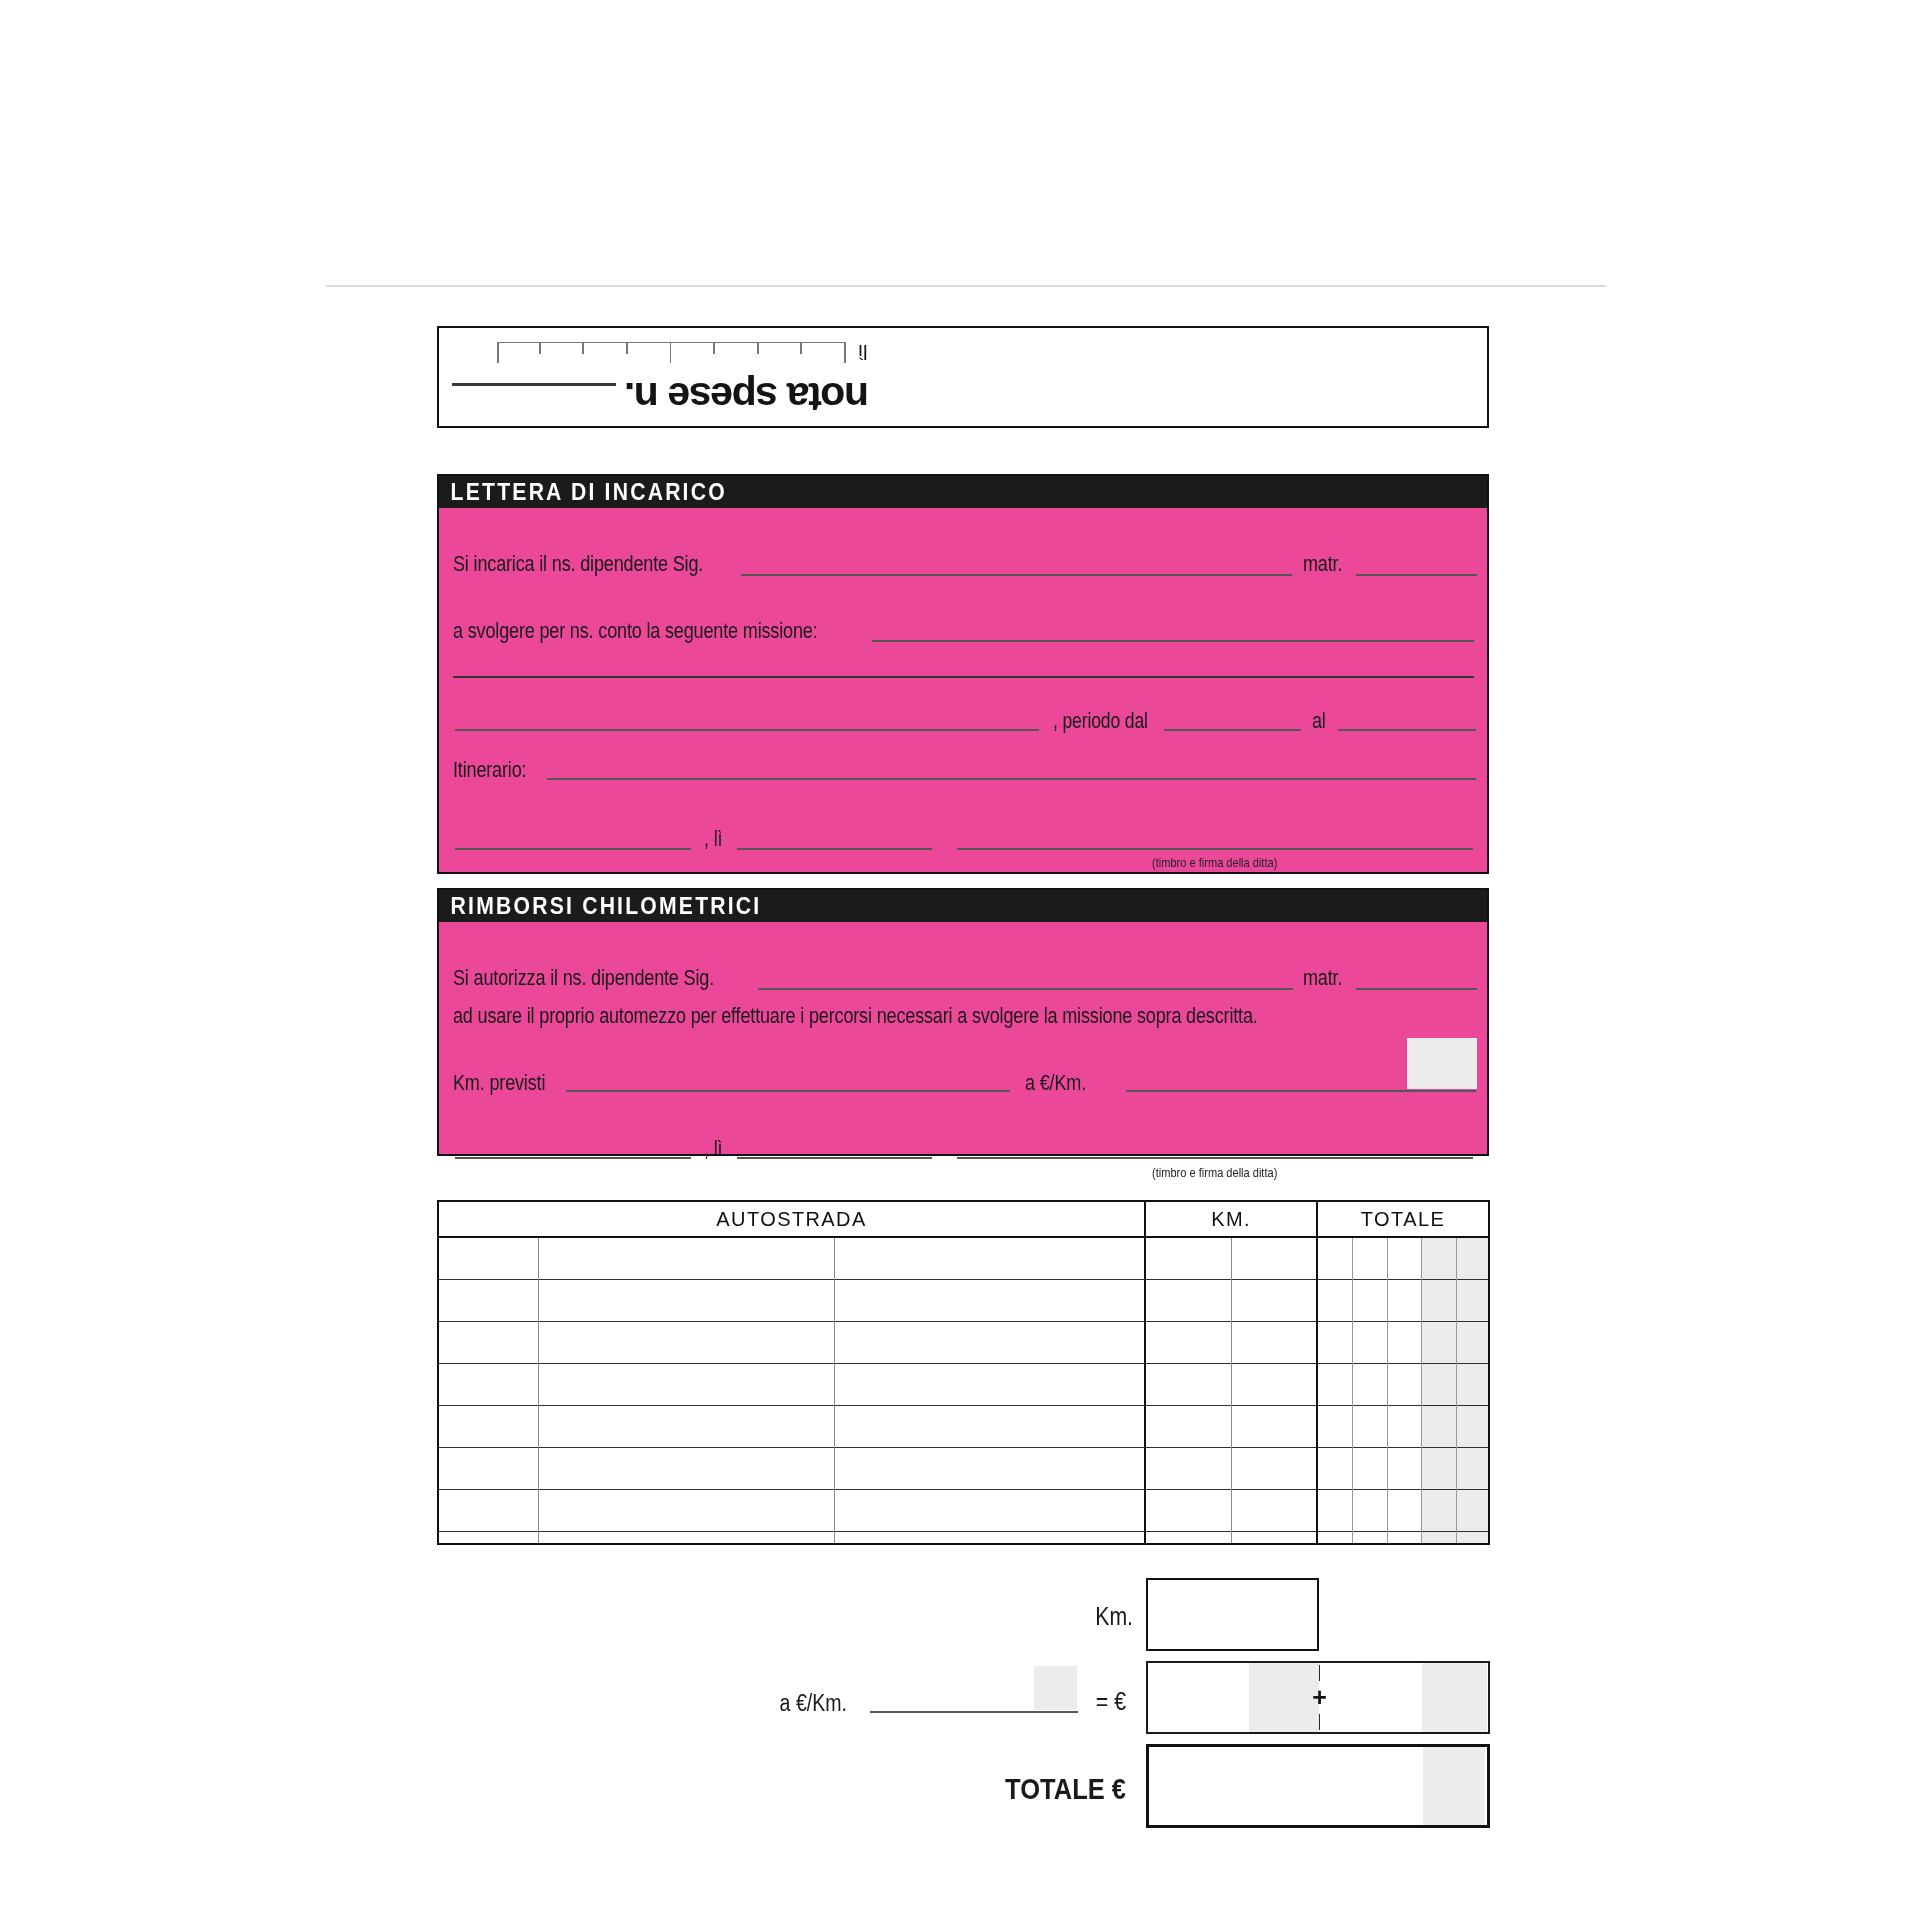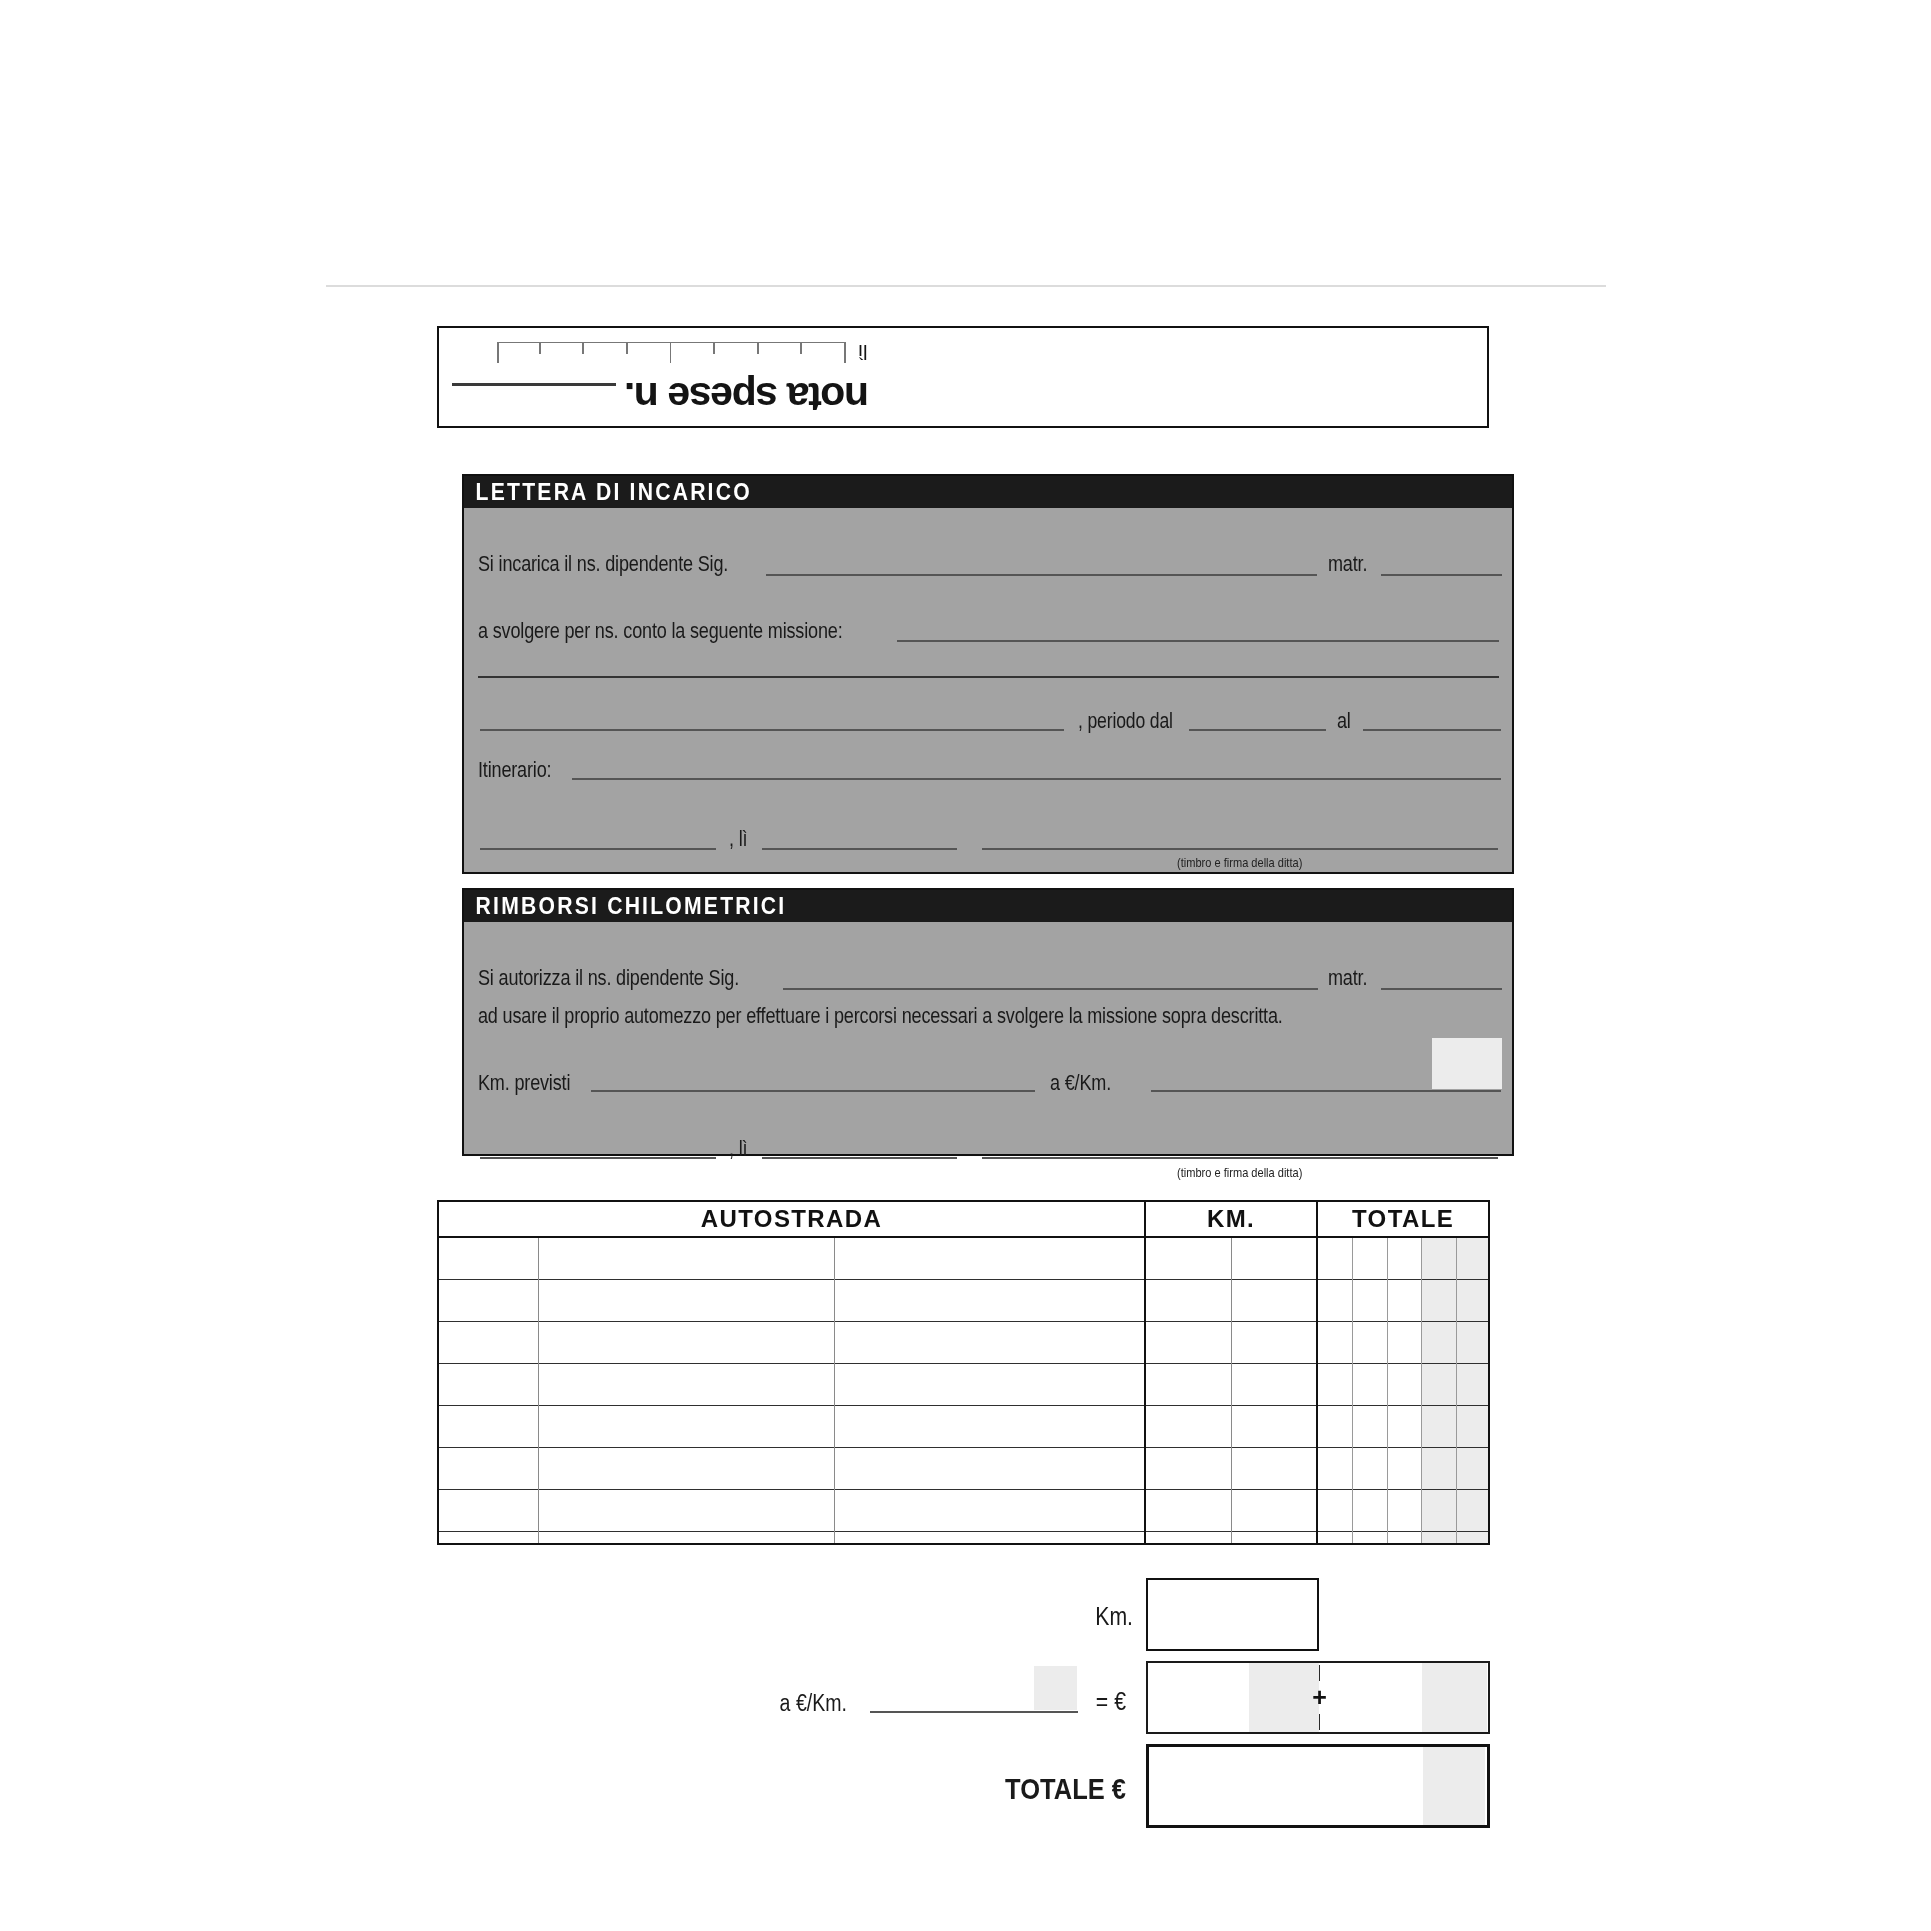--- a/index.html
+++ b/index.html
@@ -20,33 +20,33 @@
            align-items:flex-end;justify-content:center;padding:3.9px 0 9.7px 0;box-sizing:border-box;}
   #nota-row{display:flex;align-items:flex-end;margin-right:13.5px;}
   #nota-title{font-size:41px;font-weight:bold;letter-spacing:-1.4px;white-space:nowrap;line-height:42px;}
   #nota-line{width:164px;height:2.9px;background:#3a3a3a;margin-left:8.7px;margin-bottom:6.8px;}
   #ruler-row{display:flex;align-items:flex-end;margin-right:58px;margin-top:11.6px;}
   #li-top{font-size:20px;margin-right:11.6px;margin-bottom:-1.9px;}
   #ruler{position:relative;width:349px;height:23px;border-bottom:1.9px solid #777;box-sizing:border-box;}
   .tick{position:absolute;bottom:0;width:1.9px;background:#777;}
   .tick.short{height:11.6px;} .tick.long{height:20px;}
   
-  .sec-box{border:2.4px solid #111;box-sizing:border-box;background:#a3a3a3;margin-left:25px;}
+  .sec-box{border:2.4px solid #111;box-sizing:border-box;background:#ec4899;}
   .sec-bar{position:absolute;left:0;top:0;right:0;height:32px;background:#1b1b1b;}
   .sec-bar span{display:inline-block;color:#fff;font-weight:bold;font-size:23px;letter-spacing:2.4px;
                 padding-left:12.6px;line-height:33px;transform:scaleX(.92);transform-origin:left center;white-space:nowrap;}
   #sec1{left:437px;top:474px;width:1052px;height:400px;}
   #sec2{left:437px;top:888px;width:1052px;height:268px;}
   .cap{position:absolute;text-align:center;font-size:13px;color:#222;}
   .cap span{display:inline-block;transform:scaleX(.85);white-space:nowrap;}
   .gray{background:#ececec;}
   
   #auto-table{position:absolute;left:437px;top:1200px;width:1052px;border-collapse:collapse;
               border:2.9px solid #111;table-layout:fixed;}
-  #auto-table th{font-size:24px;font-weight:bold;letter-spacing:1.4px;height:32px;
+  #auto-table th{font-size:20px;font-weight:normal;letter-spacing:1.4px;height:32px;
                  border-bottom:2.4px solid #111;color:#111;}
   #auto-table td{border-top:1.9px solid #2f2f2f;padding:0;}
   #auto-table tr.trow{height:42px;}
   #auto-table tr.thin{height:12.6px;}
   .bL-thin{border-left:1.4px solid #8a8a8a !important;}
   .bL-thick{border-left:2.4px solid #111 !important;}
   .bL-lite{border-left:1.4px solid #9a9a9a !important;}
   
   .box{position:absolute;box-sizing:border-box;background:#fff;}
   #km-box{left:1146px;top:1578px;width:173px;height:73px;border:2.9px solid #111;}

